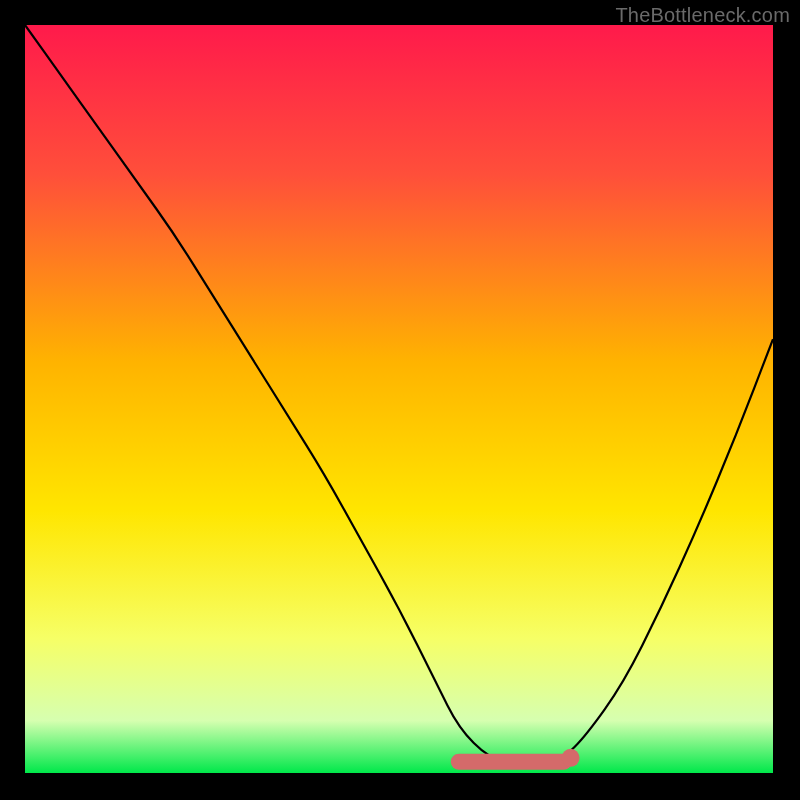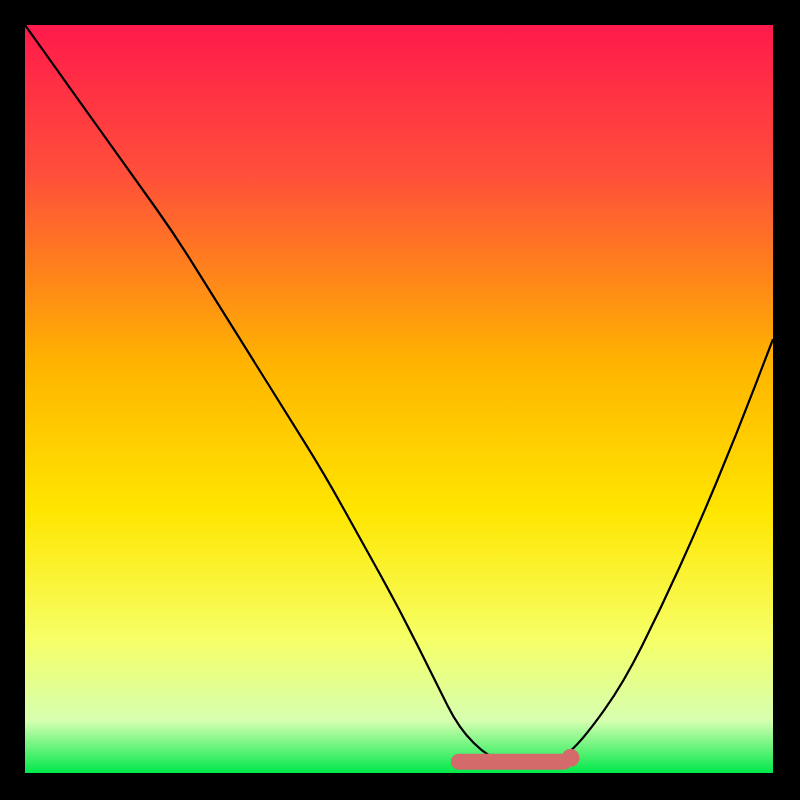--- a/index.html
+++ b/index.html
@@ -37,20 +37,21 @@
   }
   svg {
     display: block;
   }
 </style>
 </head>
 <body>
 
 <div class="frame">
 
+  <div class="attribution">TheBottleneck.com</div>
 
   <div class="plot-area">
     <svg id="chart-svg" width="748" height="748" viewBox="0 0 748 748">
       <defs>
         <linearGradient id="bg-grad" x1="0" y1="0" x2="0" y2="1">
             <stop offset="0%" stop-color="#ff1a4b"></stop>
             <stop offset="20%" stop-color="#ff4f3a"></stop>
             <stop offset="45%" stop-color="#ffb300"></stop>
             <stop offset="65%" stop-color="#ffe600"></stop>
             <stop offset="82%" stop-color="#f6ff66"></stop>

